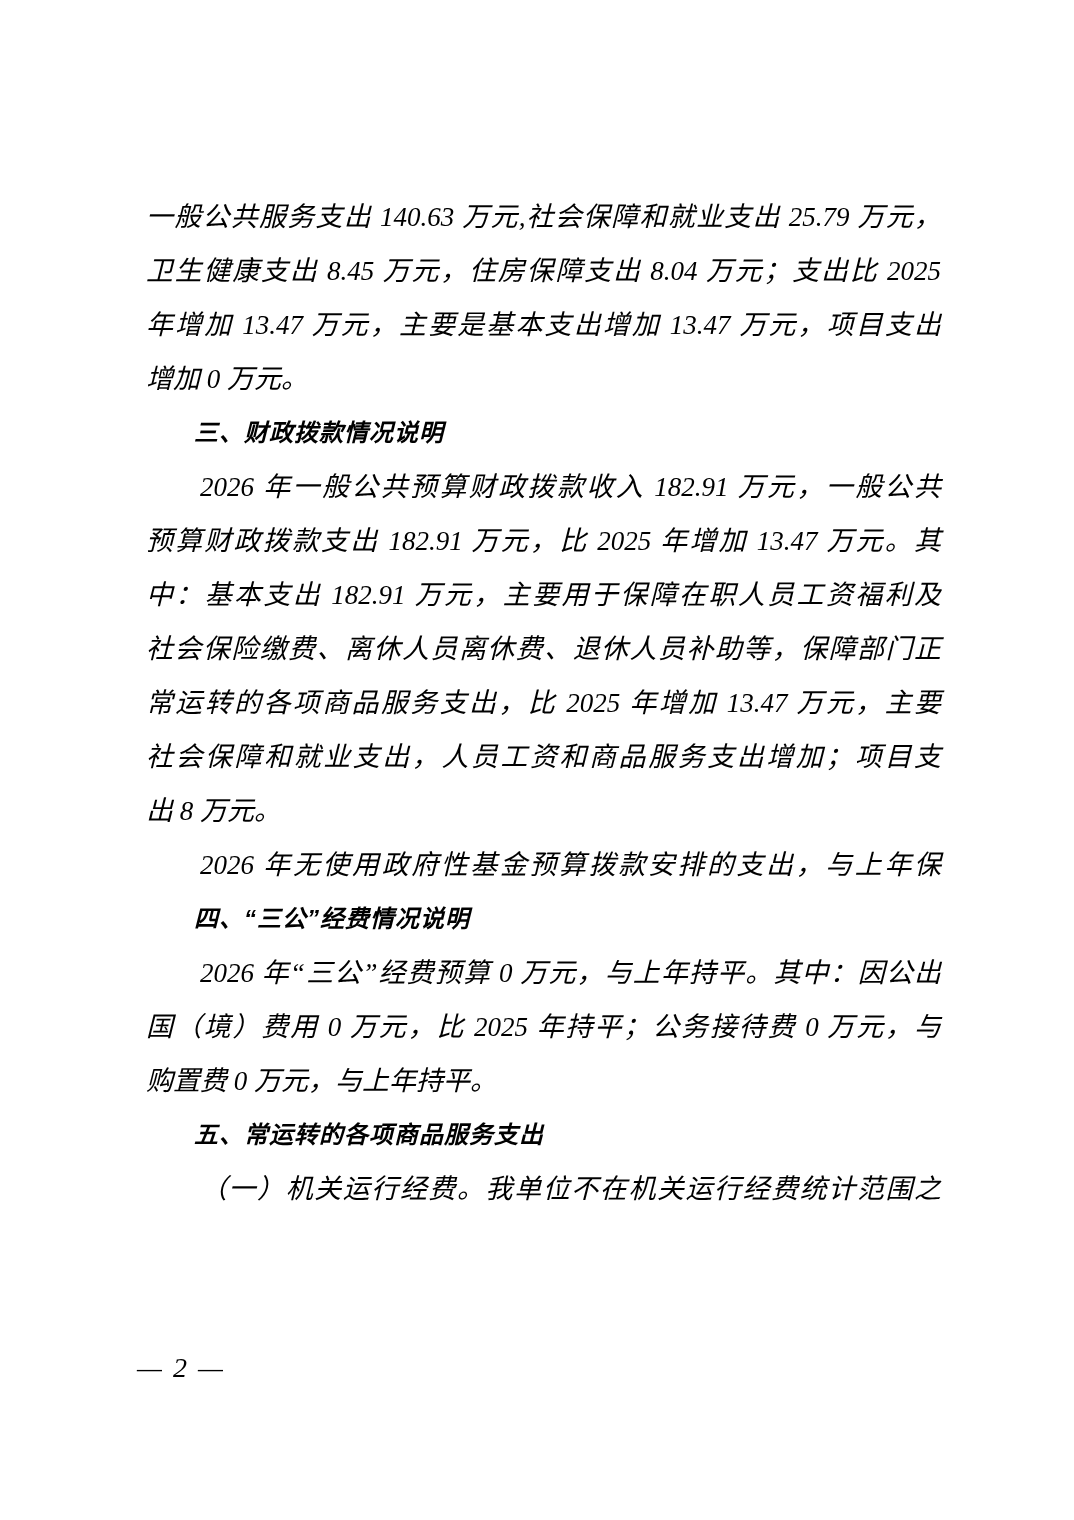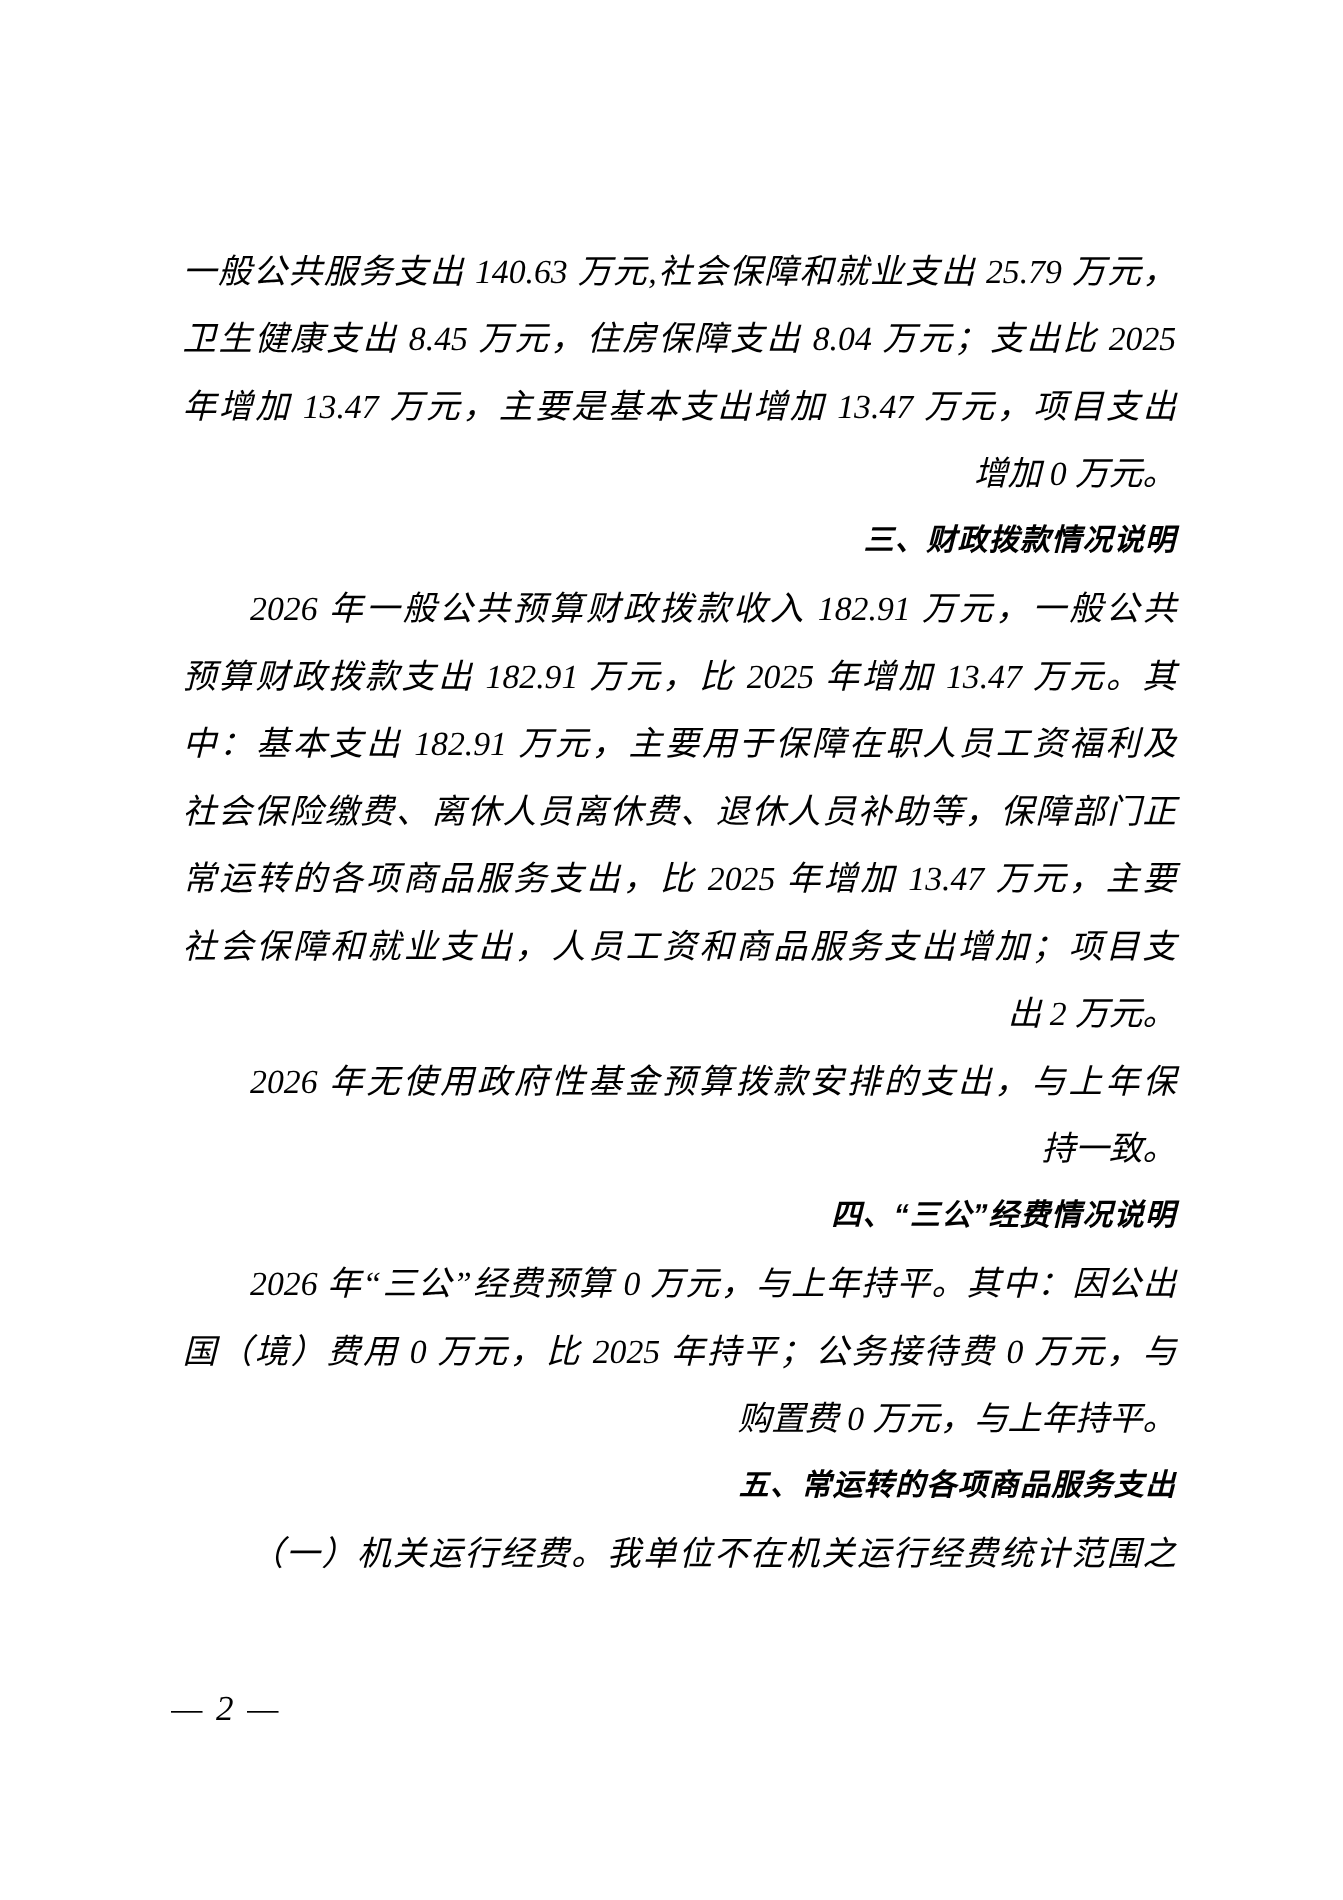--- a/index.html
+++ b/index.html
@@ -21,21 +21,21 @@
     position: absolute;
     top: 190px;
     left: 146px;
     width: 795px;
   }
   .line {
     font-size: 27px;
     line-height: 54px;
     height: 54px;
     color: #000000;
-    text-align: right;
+    text-align: left;
     white-space: normal;
   }
   
   .jf {
     text-align: justify;
     text-align-last: justify;
   }
   
   .ind {
     text-indent: 2em;
@@ -70,25 +70,24 @@
     </div>
 
     <div class="line heading ind">三、财政拨款情况说明</div>
     <div>
       <div class="line jf ind">2026 年一般公共预算财政拨款收入 182.91 万元，一般公共</div>
       <div class="line jf">预算财政拨款支出 182.91 万元，比 2025 年增加 13.47 万元。其</div>
       <div class="line jf">中：基本支出 182.91 万元，主要用于保障在职人员工资福利及</div>
       <div class="line jf">社会保险缴费、离休人员离休费、退休人员补助等，保障部门正</div>
       <div class="line jf">常运转的各项商品服务支出，比 2025 年增加 13.47 万元，主要</div>
       <div class="line jf">社会保障和就业支出，人员工资和商品服务支出增加；项目支</div>
-      <div class="line">出 2 万元。</div>
+      <div class="line">出 8 万元。</div>
     </div>
     <div>
       <div class="line jf ind">2026 年无使用政府性基金预算拨款安排的支出，与上年保</div>
-      <div class="line">持一致。</div>
     </div>
 
     <div class="line heading ind">四、“三公”经费情况说明</div>
     <div>
       <div class="line jf ind">2026 年“三公”经费预算 0 万元，与上年持平。其中：因公出</div>
       <div class="line jf">国（境）费用 0 万元，比 2025 年持平；公务接待费 0 万元，与</div>
       <div class="line">购置费 0 万元，与上年持平。</div>
     </div>
 
     <div class="line heading ind">五、常运转的各项商品服务支出</div>

